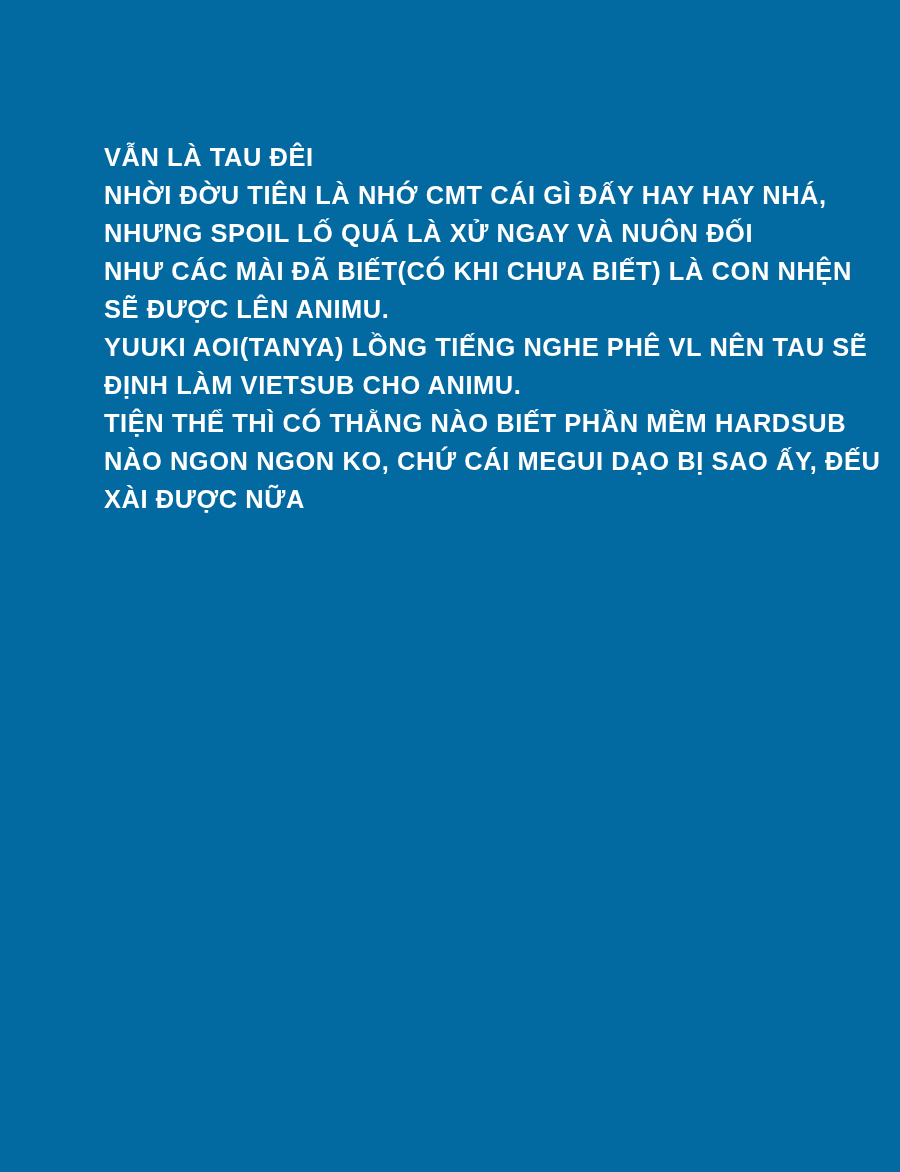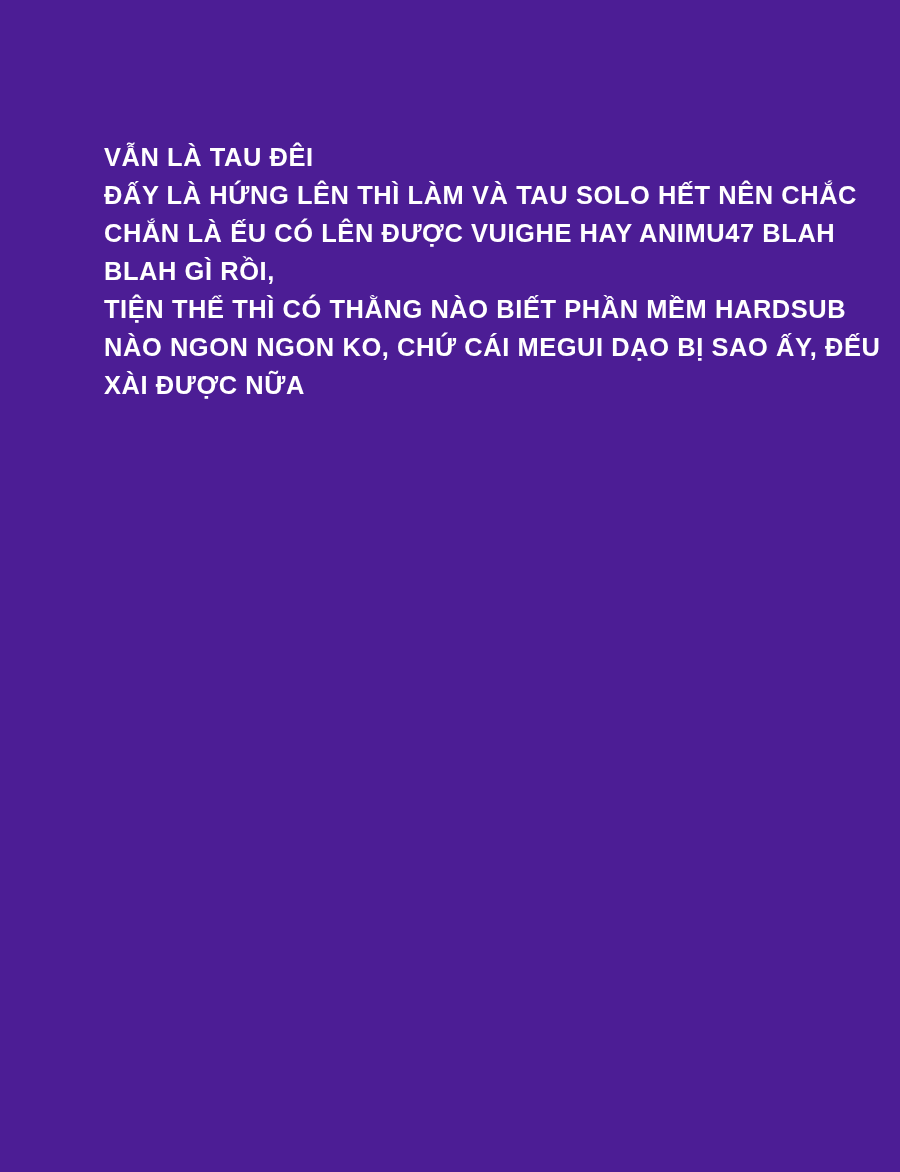--- a/index.html
+++ b/index.html
@@ -10,21 +10,21 @@
   body {
     width: 900px;
     height: 1172px;
     overflow: hidden;
     font-family: "Liberation Sans", sans-serif;
   }
   #page {
     position: relative;
     width: 900px;
     height: 1172px;
-    background: #4c1d95;
+    background: #0369a1;
   }
   #text-block {
     position: absolute;
     left: 104px;
     top: 138px;
     width: 730px;
   }
   .para {
     margin: 0 0 0 0;
   }
@@ -45,29 +45,36 @@
 </head>
 <body>
 
 <div id="page">
   <div id="text-block">
 
     <div class="para">
       <div class="line">VẪN LÀ TAU ĐÊI</div>
     </div>
 
+    <div class="para">
+      <div class="line">NHỜI ĐỜU TIÊN LÀ NHỚ CMT CÁI GÌ ĐẤY HAY HAY NHÁ,</div>
+      <div class="line">NHƯNG SPOIL LỐ QUÁ LÀ XỬ NGAY VÀ NUÔN ĐỐI</div>
+    </div>
 
-
+    <div class="para">
+      <div class="line">NHƯ CÁC MÀI ĐÃ BIẾT(CÓ KHI CHƯA BIẾT) LÀ CON NHỆN</div>
+      <div class="line">SẼ ĐƯỢC LÊN ANIMU.</div>
+    </div>
 
 
     <div class="para">
-      <div class="line">ĐẤY LÀ HỨNG LÊN THÌ LÀM VÀ TAU SOLO HẾT NÊN CHẮC</div>
-      <div class="line">CHẮN LÀ ẾU CÓ LÊN ĐƯỢC VUIGHE HAY ANIMU47 BLAH</div>
-      <div class="line">BLAH GÌ RỒI,</div>
+      <div class="line">YUUKI AOI(TANYA) LỒNG TIẾNG NGHE PHÊ VL NÊN TAU SẼ</div>
+      <div class="line">ĐỊNH LÀM VIETSUB CHO ANIMU.</div>
     </div>
+
 
 
 
     <div class="para">
       <div class="line">TIỆN THỂ THÌ CÓ THẰNG NÀO BIẾT PHẦN MỀM HARDSUB</div>
       <div class="line">NÀO NGON NGON KO, CHỨ CÁI MEGUI DẠO BỊ SAO ẤY, ĐẾU</div>
       <div class="line">XÀI ĐƯỢC NỮA</div>
     </div>
 
   </div>

